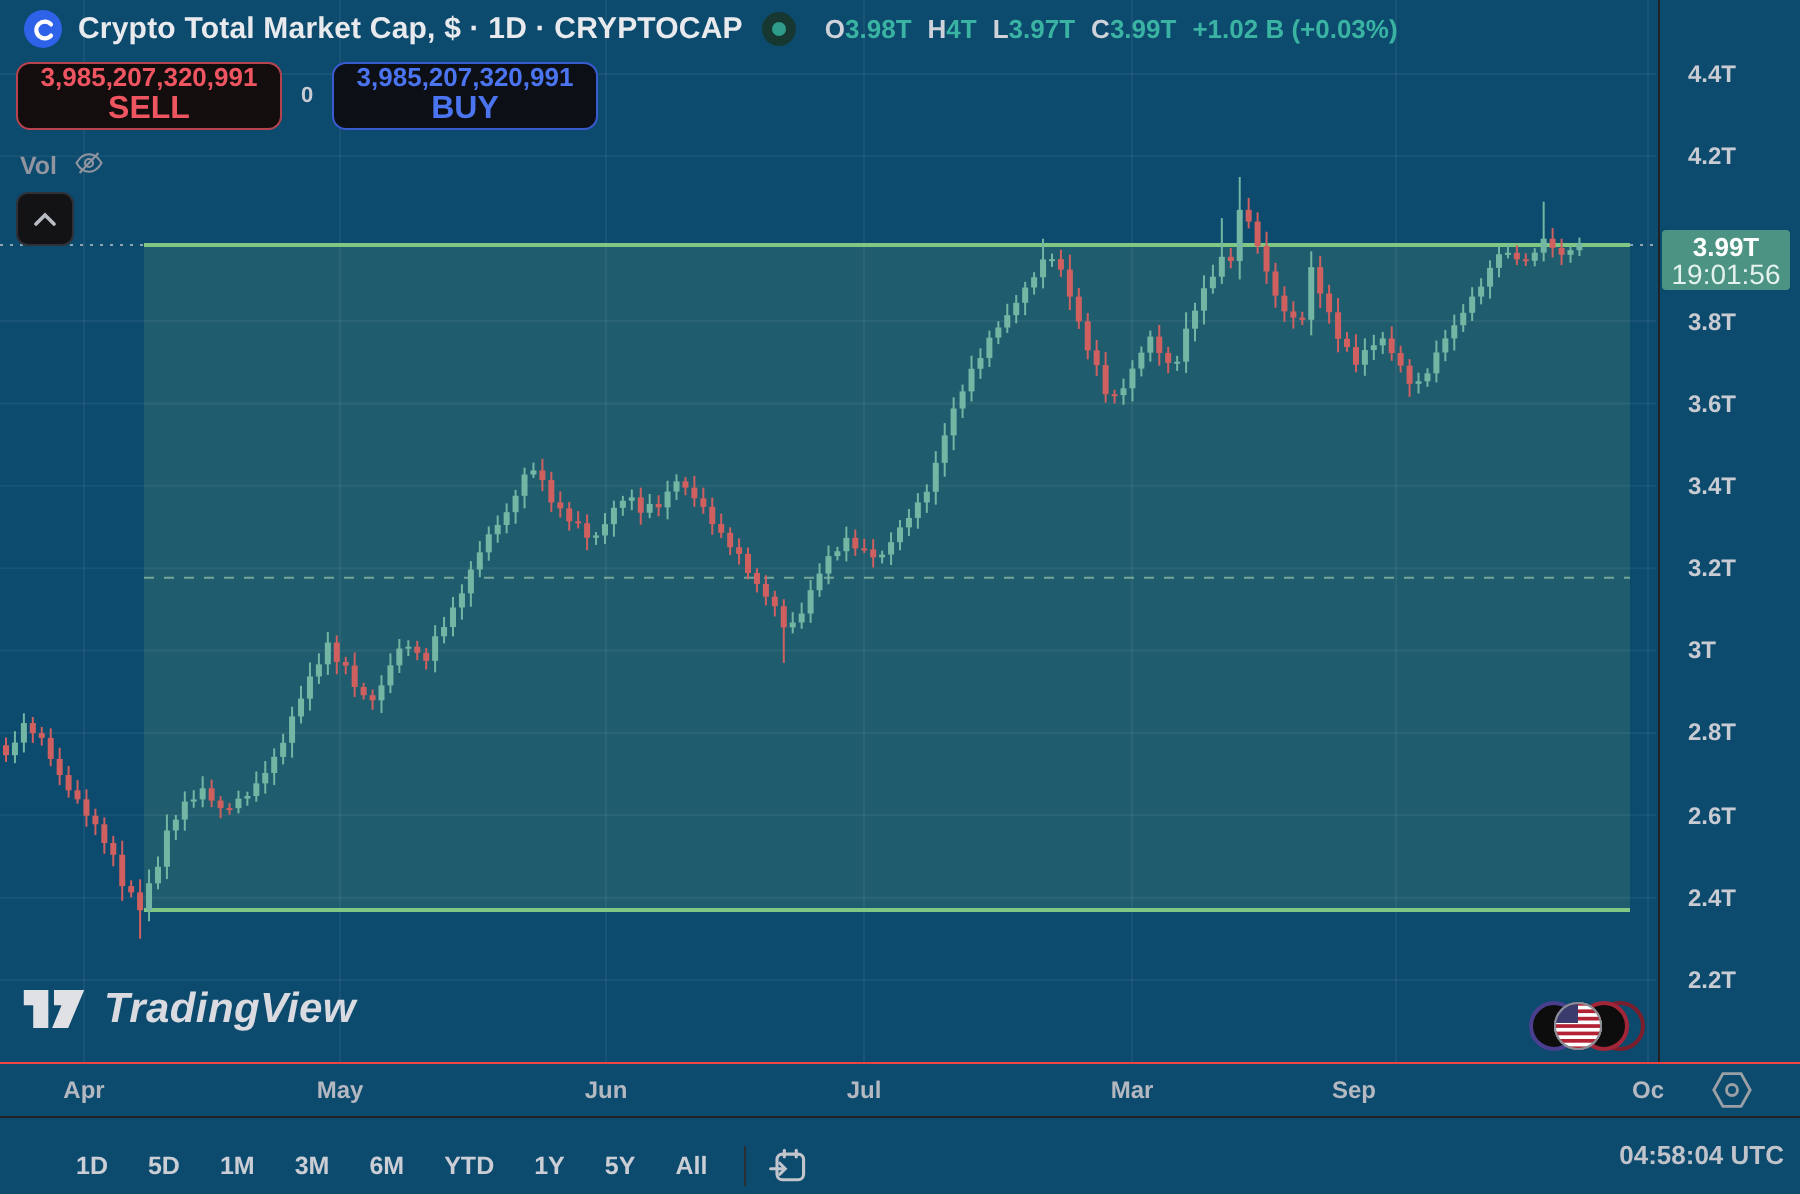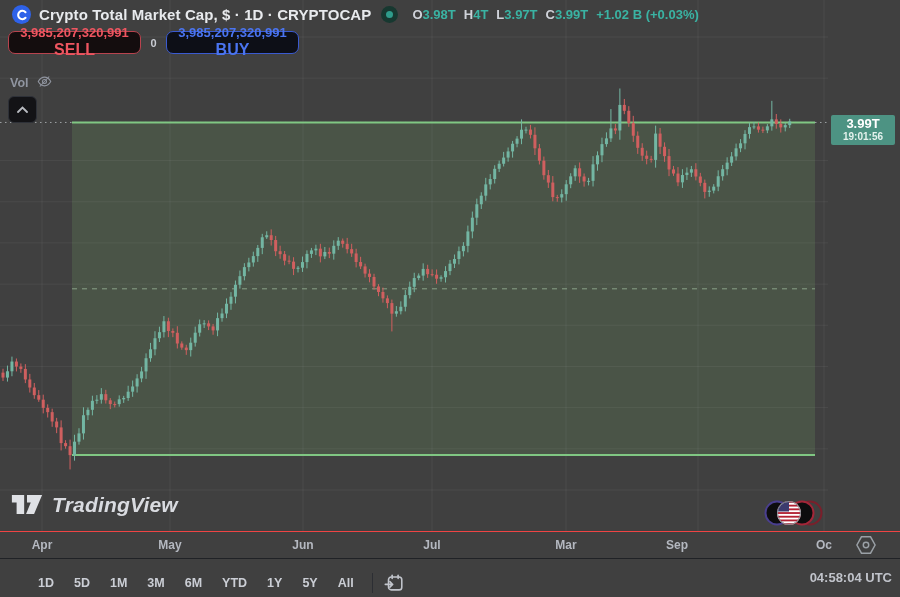--- a/index.html
+++ b/index.html
@@ -1,44 +1,44 @@
 <!DOCTYPE html>
 <html><head>
 <meta charset="utf-8">
 <style>
   html,body{margin:0;padding:0;background:#0d0d0e;}
-  #root{position:relative;width:900px;height:597px;overflow:hidden;background:#404040;
+  #root{position:relative;width:900px;height:597px;overflow:hidden;background:#0c4a6e;
         font-family:"Liberation Sans",sans-serif;color:#d1d4dc;}
   svg.chart-svg{position:absolute;left:0;top:0;}
   
   .header{position:absolute;left:12px;top:5px;display:flex;align-items:center;gap:8px;z-index:5;white-space:nowrap;}
   .logo-circle{width:19px;height:19px;border-radius:50%;background:#2e62e9;display:flex;align-items:center;justify-content:center;flex:0 0 auto;}
   .title{font-size:15px;font-weight:700;color:#e8eaed;letter-spacing:.1px;cursor:pointer;}
   .status{width:17px;height:17px;border-radius:50%;background:#173830;display:flex;align-items:center;justify-content:center;margin-left:2px;cursor:pointer;}
   .status i{width:7px;height:7px;border-radius:50%;background:#2f9c8b;display:block;}
   .ohlc{display:flex;gap:8px;font-size:13px;font-weight:700;margin-left:6px;}
   .ohlc .grp{display:flex;}
   .ohlc .k{color:#cfd2d9;} .ohlc .v{color:#3ab3a3;}
   
   .trade{position:absolute;left:8px;top:31px;display:flex;align-items:center;z-index:5;}
-  .btn{width:133px;height:23px;border-radius:7px;display:flex;flex-direction:column;align-items:center;justify-content:center;line-height:1.12;cursor:pointer;box-sizing:border-box;}
+  .btn{width:133px;height:34px;border-radius:7px;display:flex;flex-direction:column;align-items:center;justify-content:center;line-height:1.12;cursor:pointer;box-sizing:border-box;}
   .sell{border:1px solid #b8434e;background:#140d0e;color:#ee5560;}
   .buy{border:1px solid #3a5ad0;background:#0d0f17;color:#4a74f0;}
   .btn .val{font-size:13px;font-weight:700;}
   .btn .lab{font-size:16px;font-weight:700;}
   .spread{width:25px;text-align:center;font-size:11px;font-weight:700;color:#c9ccd3;}
   
   .vol-row{position:absolute;left:10px;top:74px;display:flex;align-items:center;gap:7px;z-index:5;color:#9095a0;font-size:12.5px;font-weight:600;}
   .collapse{position:absolute;left:8px;top:96px;width:27px;height:25px;border:1px solid #2e3138;border-radius:6px;background:#131316;display:flex;align-items:center;justify-content:center;z-index:5;cursor:pointer;}
   
   .price-axis{position:absolute;left:829px;top:0;width:71px;height:531px;border-left:1px solid #202226;box-sizing:border-box;cursor:ns-resize;}
   .price-axis .tick{position:absolute;left:14px;font-size:12px;font-weight:600;color:#c8cbd2;}
   .badge{position:absolute;left:831px;width:64px;height:30px;background:#4d9383;border-radius:2px;color:#fff;text-align:center;z-index:6;}
   .badge .p{font-size:13px;font-weight:700;line-height:15px;margin-top:1px;}
-  .badge .t{font-size:10px;font-weight:700;line-height:12px;color:#e4f2ed;}
+  .badge .t{font-size:14px;font-weight:400;line-height:12px;color:#e4f2ed;}
   
   .time-axis{position:absolute;left:0;top:531px;width:900px;height:27px;border-top:1px solid #ef4444;box-sizing:border-box;cursor:ew-resize;}
   .time-axis .month{position:absolute;top:6px;transform:translateX(-50%);font-size:12px;font-weight:600;color:#b4b8c0;}
   .axis-gear{position:absolute;left:855px;top:535px;z-index:6;cursor:pointer;}
   
   .toolbar{position:absolute;left:0;top:558px;width:900px;height:49px;border-top:1px solid #202226;display:flex;align-items:center;box-sizing:border-box;}
   .ranges{display:flex;align-items:center;margin-left:30px;gap:4px;}
   .range-btn{padding:3px 8px;font-size:12.5px;font-weight:700;color:#cbced5;border-radius:4px;cursor:pointer;}
   .tb-divider{width:1px;height:20px;background:#2c2e33;margin:0 10px;}
   .goto-date{display:flex;align-items:center;cursor:pointer;}
@@ -486,20 +486,33 @@
       </svg>
     </span>
   </div>
 
   <div class="collapse">
     <svg width="11" height="7" viewBox="0 0 11 7">
         <polyline points="1,6 5.5,1.5 10,6" fill="none" stroke="#b9bcc2" stroke-width="1.8" stroke-linecap="round"></polyline>
       </svg>
   </div>
 
+  <div class="price-axis">
+      <div class="tick" style="top: 30px;">4.4T</div>
+      <div class="tick" style="top: 71.1818px;">4.2T</div>
+      <div class="tick" style="top: 153.545px;">3.8T</div>
+      <div class="tick" style="top: 194.727px;">3.6T</div>
+      <div class="tick" style="top: 235.909px;">3.4T</div>
+      <div class="tick" style="top: 277.091px;">3.2T</div>
+      <div class="tick" style="top: 318.273px;">3T</div>
+      <div class="tick" style="top: 359.455px;">2.8T</div>
+      <div class="tick" style="top: 400.636px;">2.6T</div>
+      <div class="tick" style="top: 441.818px;">2.4T</div>
+      <div class="tick" style="top: 483px;">2.2T</div>
+    </div>
 
   <div class="badge" style="top: 115.452px; background: rgb(77, 147, 131);">
     <div class="p">3.99T</div>
     <div class="t">19:01:56</div>
   </div>
 
   <div class="time-axis">
     <div>
         <div class="month" style="left: 42px;">Apr</div>
         <div class="month" style="left: 170px;">May</div>

